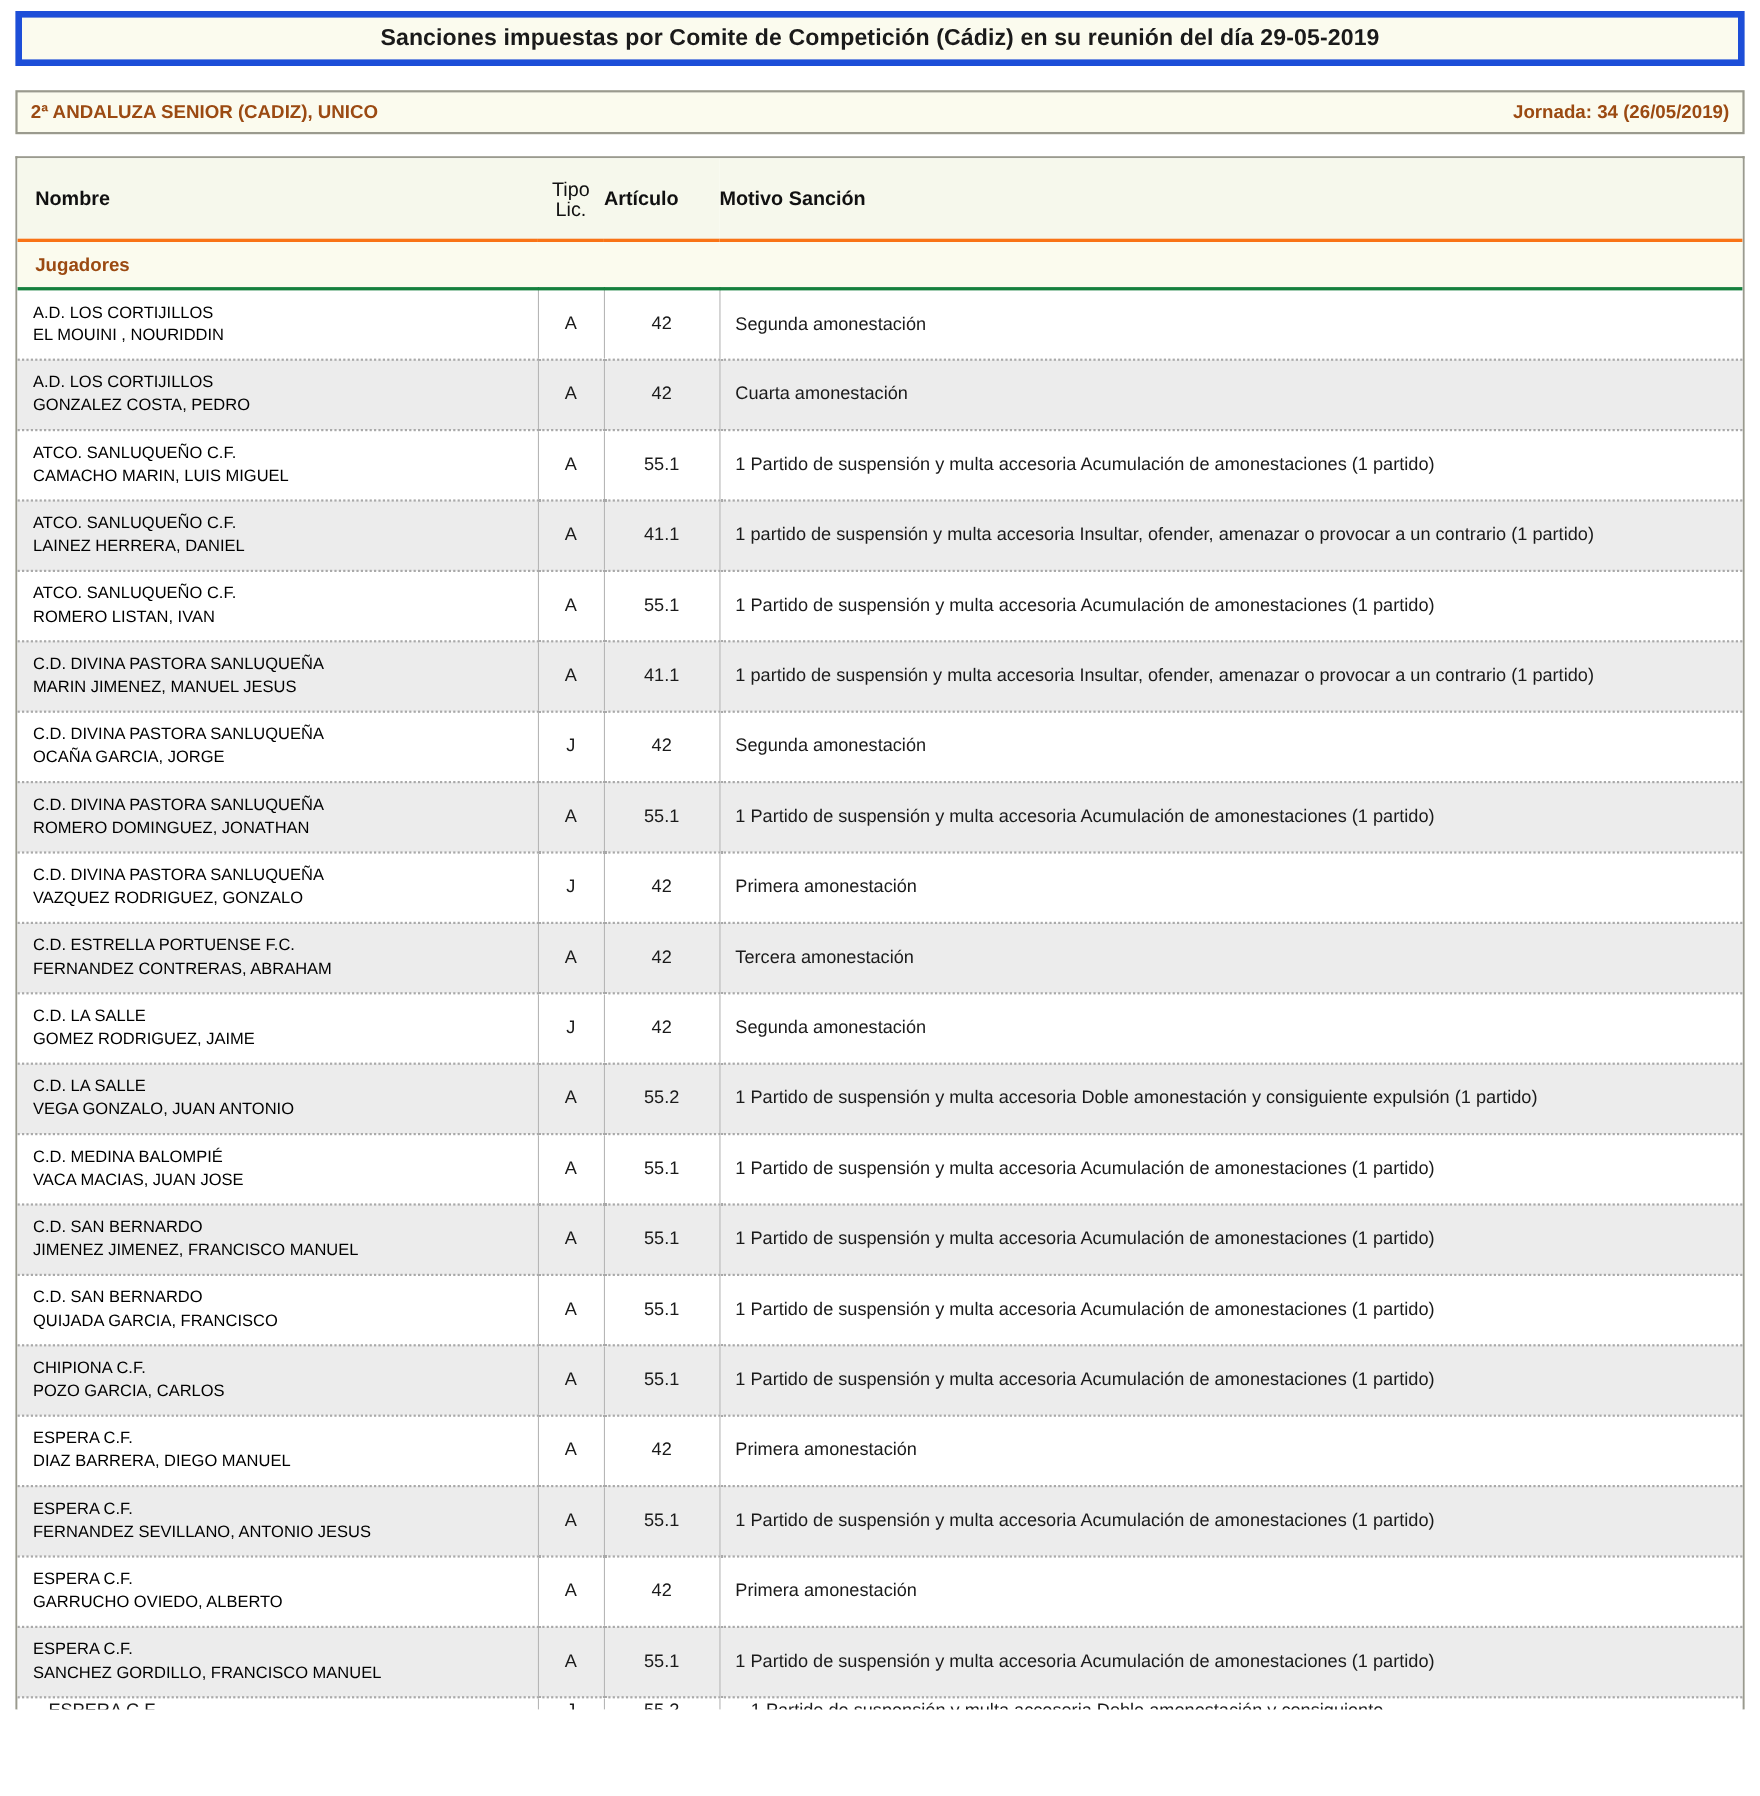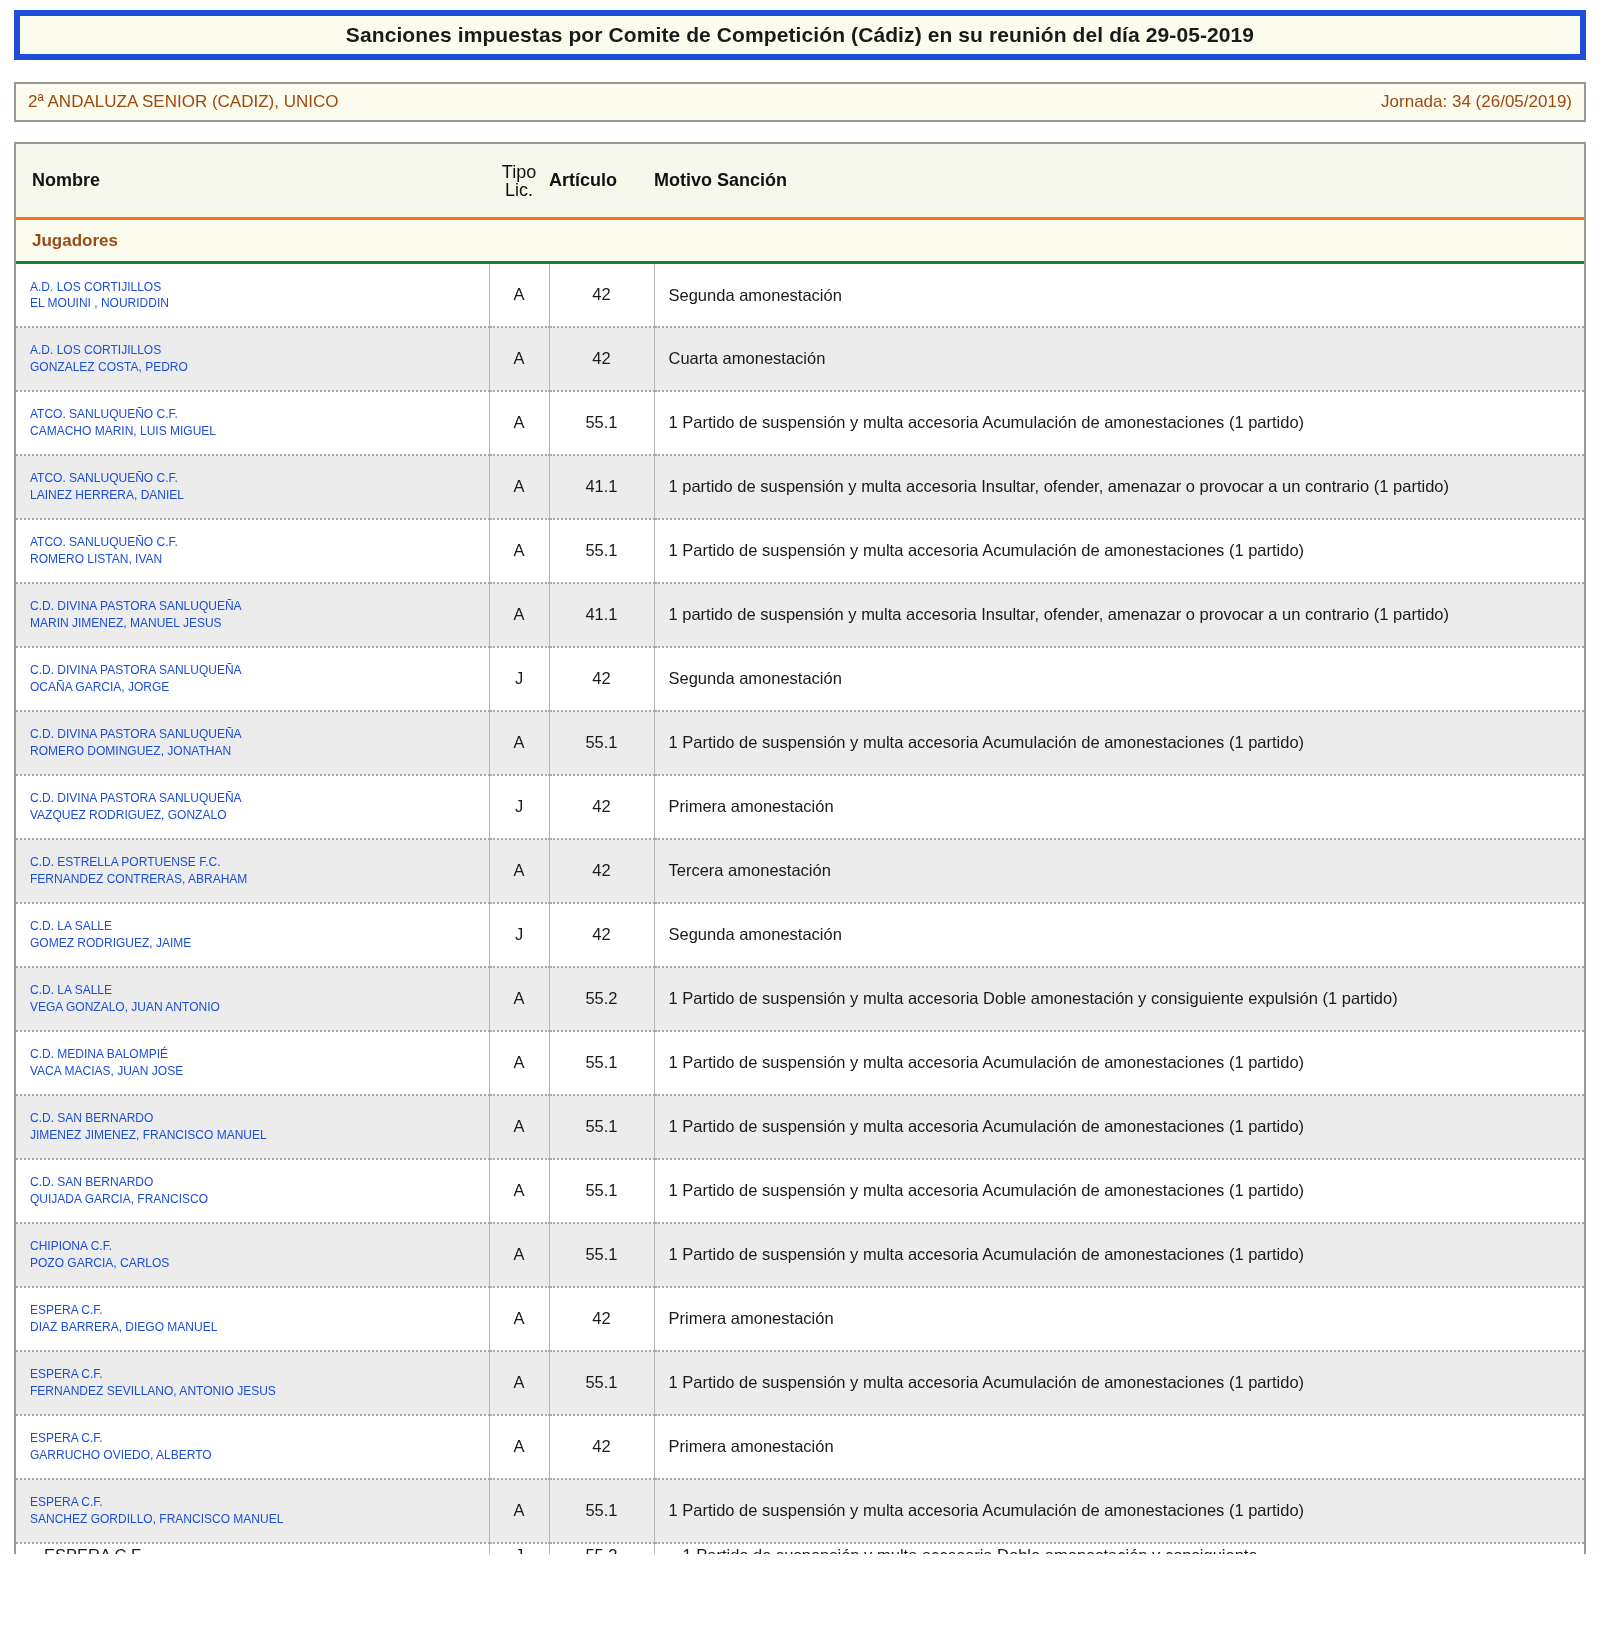--- a/index.html
+++ b/index.html
@@ -50,21 +50,21 @@
     background: #fbfbee;
     height: 40px;
     display: flex;
     align-items: center;
     justify-content: space-between;
     padding: 0 12px;
     box-sizing: border-box;
   }
   .comp-left, .comp-right {
     font-size: 17px;
-    font-weight: normal;
+    font-weight: bold;
     color: #9b4a12;
     white-space: nowrap;
   }
 
   
   .table-wrap {
     margin: 20px 14px 0 14px;
     border: 2px solid #9a9a8e;
     border-bottom: none;
     background: #ffffff;
@@ -132,22 +132,22 @@
   tbody tr.data-row > td.cell-motivo { border-right: none; }
   tbody tr.data-row.alt > td { background: #ececec; }
   tbody tr.data-row > td { background: #ffffff; }
   tbody tr.data-row.alt > td { background: #ececec; }
 
   .cell-nombre {
     padding-left: 14px !important;
     padding-right: 8px !important;
   }
   .name-line {
-    font-size: 12px;
-    color: #1d4ed8;
+    font-size: 15px;
+    color: #000000;
     line-height: 1.34;
     white-space: nowrap;
   }
   .cell-tipo, .cell-articulo {
     text-align: center;
     font-size: 16.5px;
     color: #1a1a1a;
   }
   .cell-motivo {
     padding-left: 14px !important;

